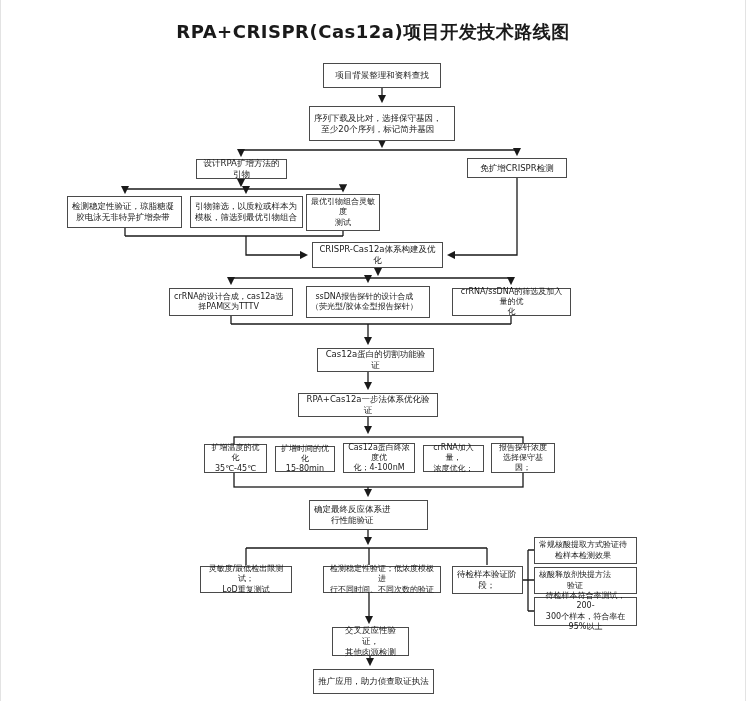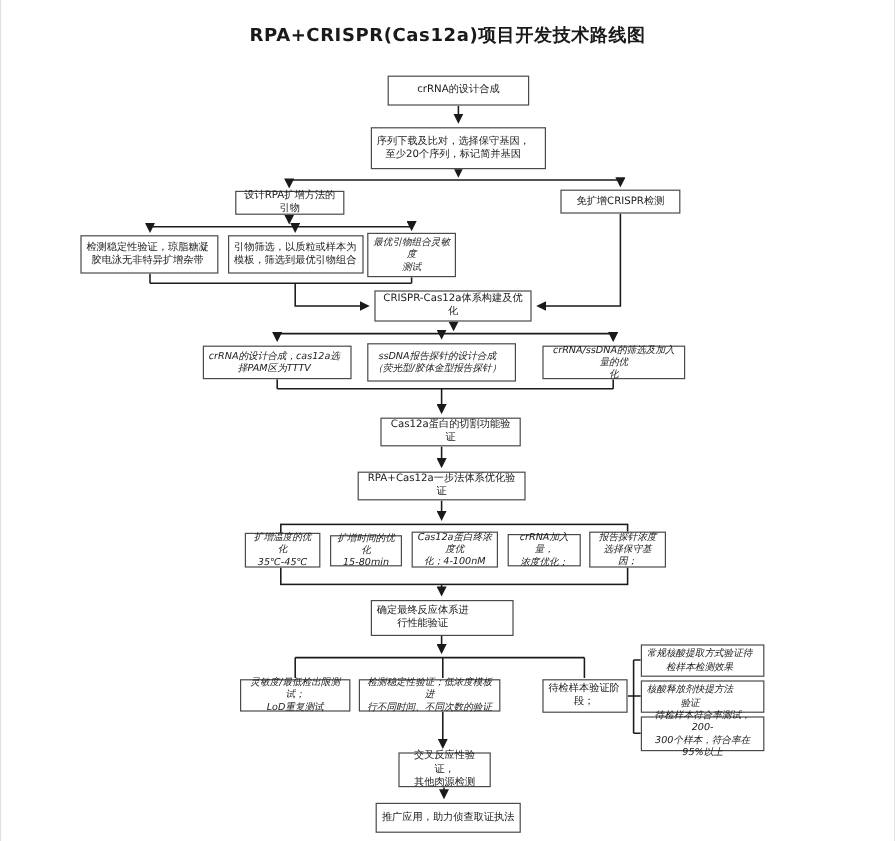--- a/index.html
+++ b/index.html
@@ -1,26 +1,26 @@
 <!DOCTYPE html>
 <html style="--line-color: #1a1a1a; --border-color: #4a4a4a; --text-color: #1a1a1a;"><head>
 <meta charset="utf-8">
 <style>
   html,body{margin:0;padding:0;background:#ffffff;}
   #page{position:relative;width:746px;height:701px;background:#ffffff;overflow:hidden;
         border-left:1px solid #e3e3e3;border-right:1px solid #e3e3e3;box-sizing:border-box;
         font-family:"DejaVu Sans",sans-serif;color:var(--text-color,#1a1a1a);}
   #title{position:absolute;left:0;top:20px;width:100%;text-align:center;
-         font-size:15px;font-weight:bold;letter-spacing:.5px;}
+         font-size:18px;font-weight:bold;letter-spacing:.5px;}
   .node{position:absolute;background:#ffffff;border:1.5px solid var(--border-color,#4a4a4a);
         box-sizing:border-box;display:flex;align-items:center;z-index:2;
         font-size:8.5px;line-height:1.28;white-space:pre-line;padding:1px 4px;}
   .node.center{justify-content:center;text-align:center;}
   .node.left{justify-content:flex-start;text-align:center;}
-  .node.small{font-size:8px;font-style:italic;}
+  .node.small{font-size:8px;}
   #connectors{position:absolute;left:0;top:0;z-index:1;}
   #connectors path,#connectors rect{stroke:var(--line-color,#1a1a1a);fill:none;stroke-width:1.3;}
   #connectors .arrowhead{fill:var(--line-color,#1a1a1a);stroke:none;}
 </style>
 </head>
 <body>
 
 <div id="page">
 
   <div id="title">RPA+CRISPR(Cas12a)项目开发技术路线图</div>
@@ -74,21 +74,21 @@
     <path d="M245,548 V565"></path>
     <path d="M368,548 V565"></path>
     <path d="M486,548 V565"></path>
 
     <path d="M368,593 V622" marker-end="url(#arr)"></path>
     <path d="M369,656 V664" marker-end="url(#arr)"></path>
 
     <path d="M522,580 H527 M527,550 V611 M527,550 H533 M527,580 H533 M527,611 H533"></path>
   </svg>
 
-  <div class="node center" style="left:322px;top:63px;width:118px;height:25px">crRNA的设计合成</div>
+  <div class="node center" style="left:322px;top:63px;width:118px;height:25px">项目背景整理和资料查找</div>
 
   <div class="node left" style="left:308px;top:106px;width:146px;height:35px">序列下载及比对，选择保守基因，
 至少20个序列，标记简并基因</div>
 
   <div class="node center" style="left:195px;top:159px;width:91px;height:20px">设计RPA扩增方法的引物</div>
 
   <div class="node center" style="left:466px;top:158px;width:100px;height:20px">免扩增CRISPR检测</div>
 
   <div class="node left" style="left:66px;top:196px;width:115px;height:32px">检测稳定性验证，琼脂糖凝
 胶电泳无非特异扩增杂带</div>
@@ -128,21 +128,21 @@
 
   <div class="node left small" style="left:490px;top:443px;width:64px;height:30px">报告探针浓度
 选择保守基因；</div>
 
   <div class="node left" style="left:308px;top:500px;width:119px;height:30px">确定最终反应体系进
 行性能验证</div>
 
   <div class="node left small" style="left:199px;top:566px;width:92px;height:27px">灵敏度/最低检出限测试；
 LoD重复测试</div>
 
-  <div class="node left small" style="left:298px;top:566px;width:118px;height:27px">检测稳定性验证；低浓度模板进
+  <div class="node left small" style="left:322px;top:566px;width:118px;height:27px">检测稳定性验证；低浓度模板进
 行不同时间、不同次数的验证</div>
 
   <div class="node left" style="left:451px;top:566px;width:71px;height:28px">待检样本验证阶
 段；</div>
 
   <div class="node left small" style="left:533px;top:537px;width:103px;height:27px">常规核酸提取方式验证待
 检样本检测效果</div>
 
   <div class="node left small" style="left:533px;top:567px;width:103px;height:27px">核酸释放剂快提方法
 验证</div>

